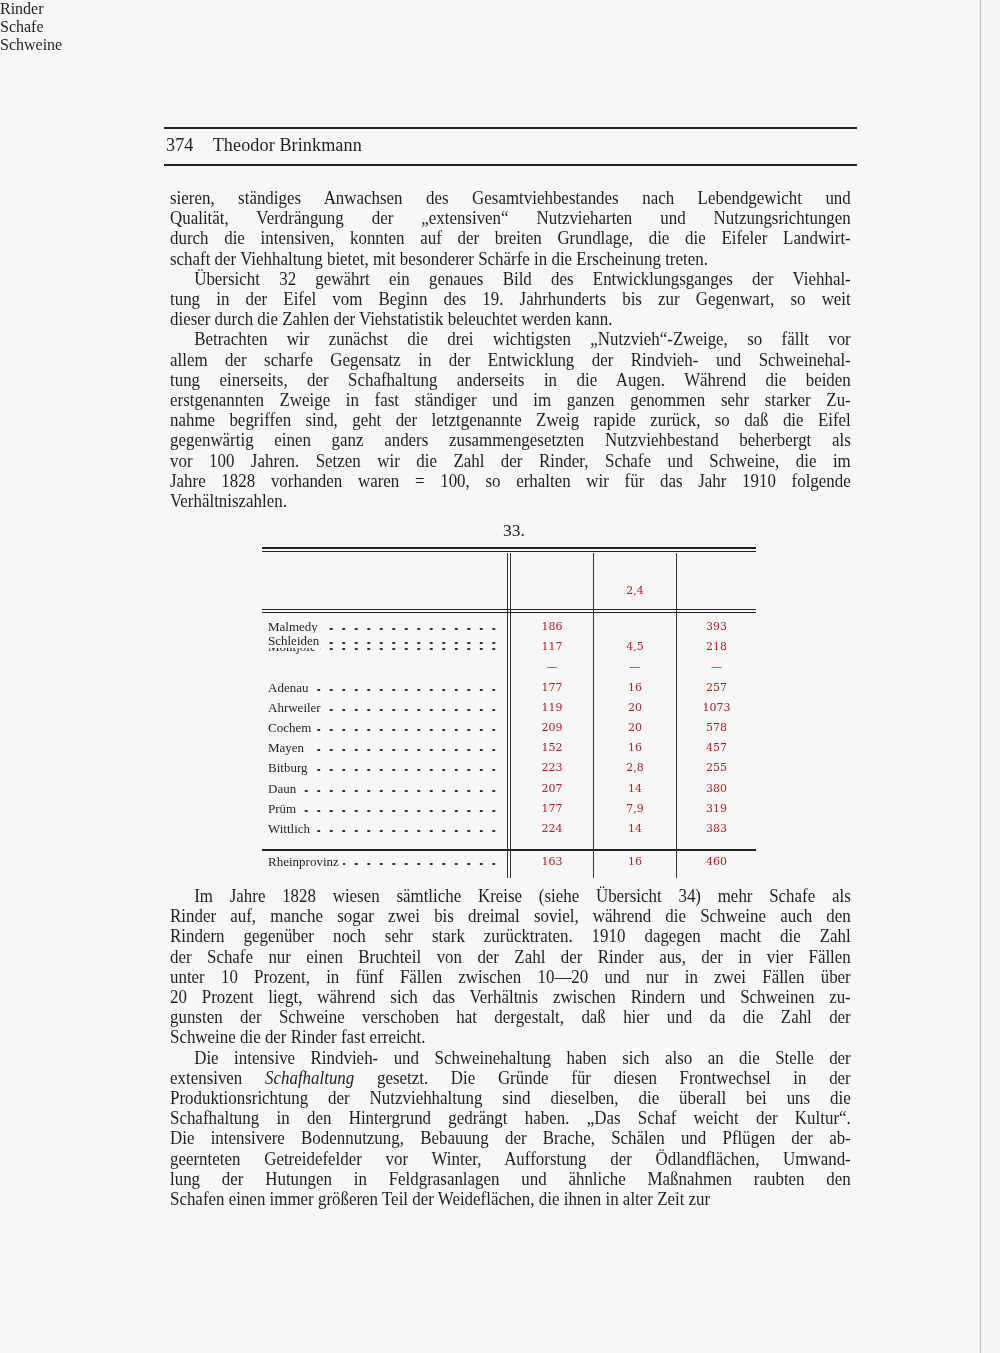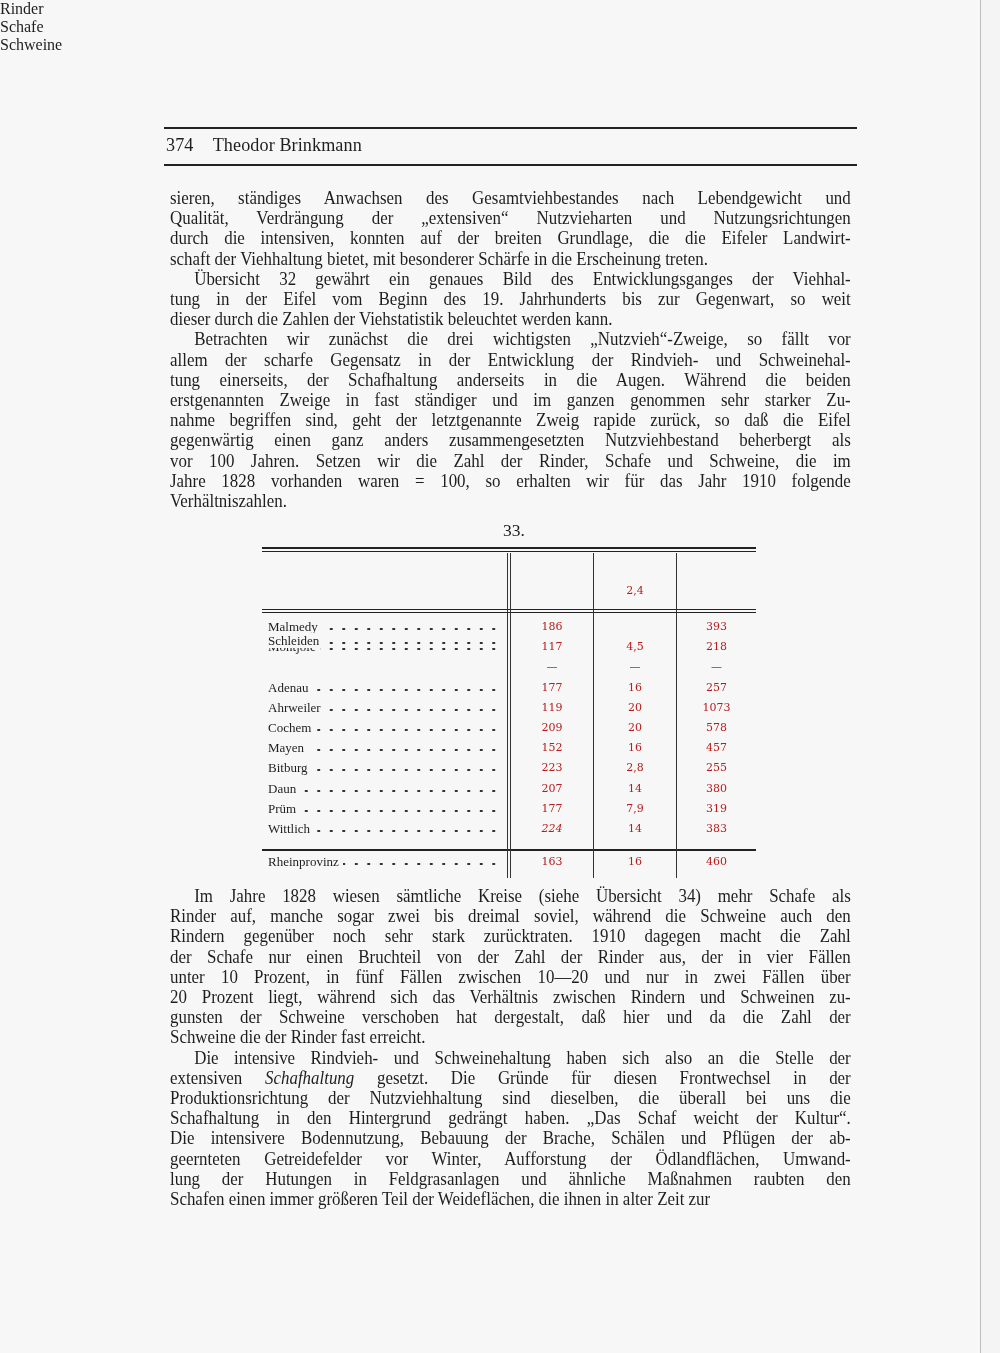--- a/index.html
+++ b/index.html
@@ -140,21 +140,21 @@
     <div class="cell" style="left: 677px; width: 79px; top: 761.4px;">255</div>
     <div class="row-name" style="top: 780.6px;"><span class="dots"></span><span class="nm">Daun</span></div>
     <div class="cell" style="left: 511px; width: 82px; top: 781.6px;">207</div>
     <div class="cell" style="left: 594px; width: 82px; top: 781.6px;">14</div>
     <div class="cell" style="left: 677px; width: 79px; top: 781.6px;">380</div>
     <div class="row-name" style="top: 800.8px;"><span class="dots"></span><span class="nm">Prüm</span></div>
     <div class="cell" style="left: 511px; width: 82px; top: 801.8px;">177</div>
     <div class="cell" style="left: 594px; width: 82px; top: 801.8px;">7,9</div>
     <div class="cell" style="left: 677px; width: 79px; top: 801.8px;">319</div>
     <div class="row-name" style="top: 821px;"><span class="dots"></span><span class="nm">Wittlich</span></div>
-    <div class="cell" style="left: 511px; width: 82px; top: 822px; font-style: italic;">224</div>
+    <div class="cell" style="left: 511px; width: 82px; top: 822px;">224</div>
     <div class="cell" style="left: 594px; width: 82px; top: 822px;">14</div>
     <div class="cell" style="left: 677px; width: 79px; top: 822px;">383</div>
     <div class="row-name" style="top: 854px;"><span class="dots"></span><span class="nm">Rheinprovinz</span></div>
     <div class="cell" style="left: 511px; width: 82px; top: 855px;">163</div>
     <div class="cell" style="left: 594px; width: 82px; top: 855px;">16</div>
     <div class="cell" style="left: 677px; width: 79px; top: 855px;">460</div>
   </div>
 
 <div class="text-block block2" id="block2">
     <p>

